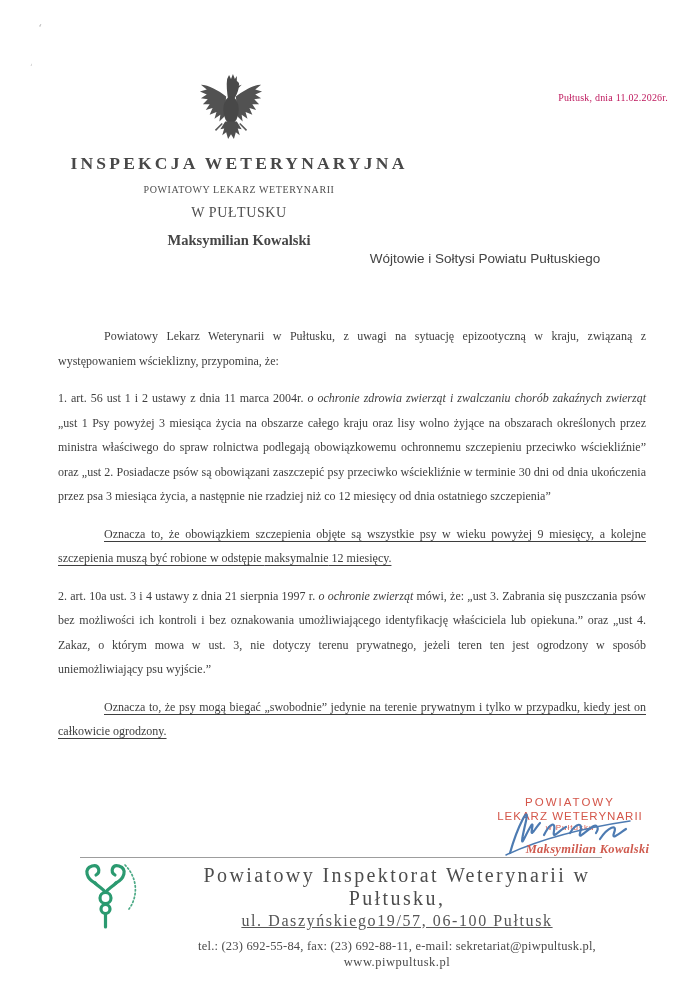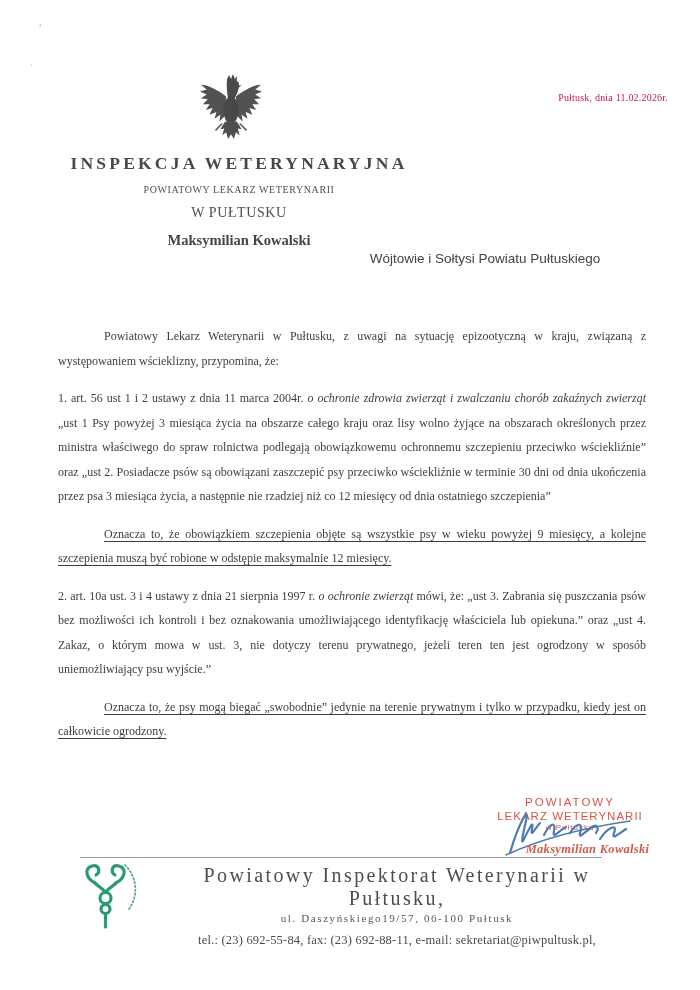--- a/index.html
+++ b/index.html
@@ -53,21 +53,21 @@
   .sig-name{position:absolute;left:500px;top:842px;width:175px;text-align:center;
     font-family:"Liberation Serif",serif;font-style:italic;font-weight:bold;
     font-size:12.5px;color:#cf5a4e;letter-spacing:.3px;}
 
   .rule{position:absolute;left:80px;top:857px;width:522px;height:1px;background:#9d9d9d;}
 
   
   .vetlogo{position:absolute;left:79px;top:861px;width:66px;height:70px;}
   .footer-text{position:absolute;left:152px;top:864px;width:490px;text-align:center;color:#4d4d4d;}
   .f-org{font-size:20px;letter-spacing:2.4px;}
-  .f-addr{font-size:11px;letter-spacing:1.6px;margin-top:2px;color:#565656;}
+  .f-addr{font-size:16px;letter-spacing:1.6px;margin-top:2px;color:#565656;text-decoration:underline;}
   .f-contact{font-size:12.5px;letter-spacing:.2px;margin-top:9px;color:#4a4a4a;}
   .f-web{font-size:12.5px;letter-spacing:.5px;margin-top:1px;color:#4a4a4a;}
 </style>
 </head>
 <body>
 
 <div class="page">
 
   <div class="artifact a1">ʻ</div>
   <div class="artifact a2">ʻ</div>
@@ -129,15 +129,16 @@
       <circle cx="26.5" cy="48" r="4.5"></circle>
       <path d="M26.5 52.5 L26.5 66"></path>
       <path d="M46 4 C58 16 60 34 50 48" stroke-width="1.7" stroke-dasharray="1.5 2.4" opacity="0.85"></path>
     </g>
   </svg>
 
   <div class="footer-text">
     <div class="f-org">Powiatowy Inspektorat Weterynarii w Pułtusku,</div>
     <div class="f-addr">ul. Daszyńskiego19/57, 06-100 Pułtusk</div>
     <div class="f-contact">tel.: (23) 692-55-84, fax: (23) 692-88-11, e-mail: sekretariat@piwpultusk.pl,</div>
+    <div class="f-web">www.piwpultusk.pl</div>
   </div>
 
 </div>
 
 </body></html>

